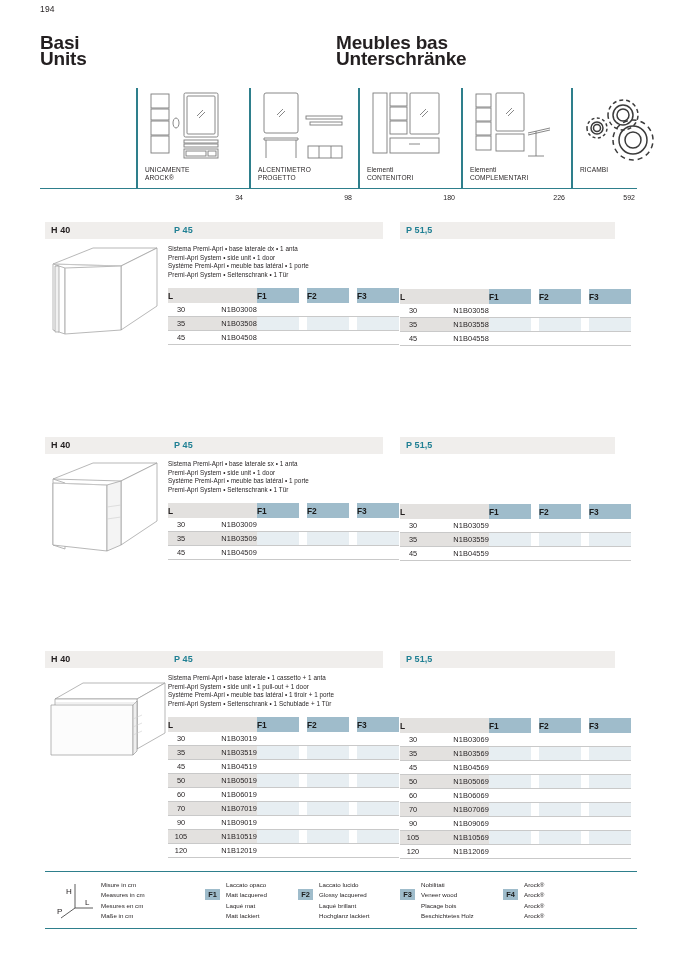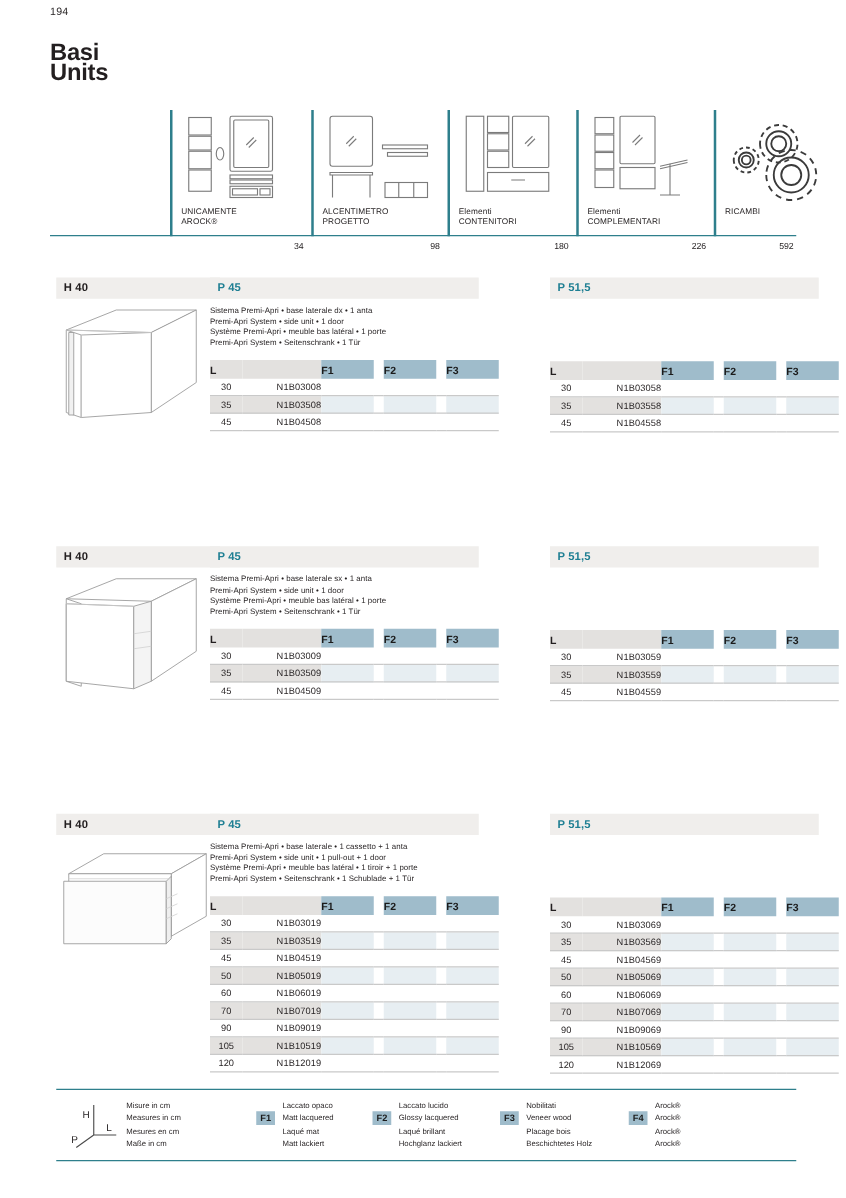--- a/index.html
+++ b/index.html
@@ -98,21 +98,21 @@
     bottom: 2px;
     font-size: 7px;
     color: #231f20;
     text-align: right;
   }
 
   
   .section { position: absolute; left: 0; width: 677px; }
   .col-h  { position: absolute; left: 45px;  width: 131px; }
   .col-p1 { position: absolute; left: 168px; width: 215px; }
-  .col-p2 { position: absolute; left: 440px; width: 215px; }
+  .col-p2 { position: absolute; left: 400px; width: 215px; }
 
   .bar {
     height: 17px;
     line-height: 17px;
     background: #f0eeec;
     font-size: 9px;
     font-weight: bold;
     padding-left: 6px;
     box-sizing: border-box;
     letter-spacing: 0.1px;
@@ -240,20 +240,24 @@
 </style>
 </head>
 <body>
 
 <div class="page-number">194</div>
 
 <div class="titles">
   <div class="title-col left">
     <div class="title-line">Basi</div>
     <div class="title-line">Units</div>
+  </div>
+  <div class="title-col right">
+    <div class="title-line">Meubles bas</div>
+    <div class="title-line">Unterschränke</div>
   </div>
 </div>
 
 <div class="navstrip">
   <div class="baserule"></div>
 
   <div class="nav-item" style="left:96px; width:113px;">
     <div class="nav-sep"></div>
     <div class="nav-art">
       <svg viewBox="0 0 96 72" width="96" height="72">

